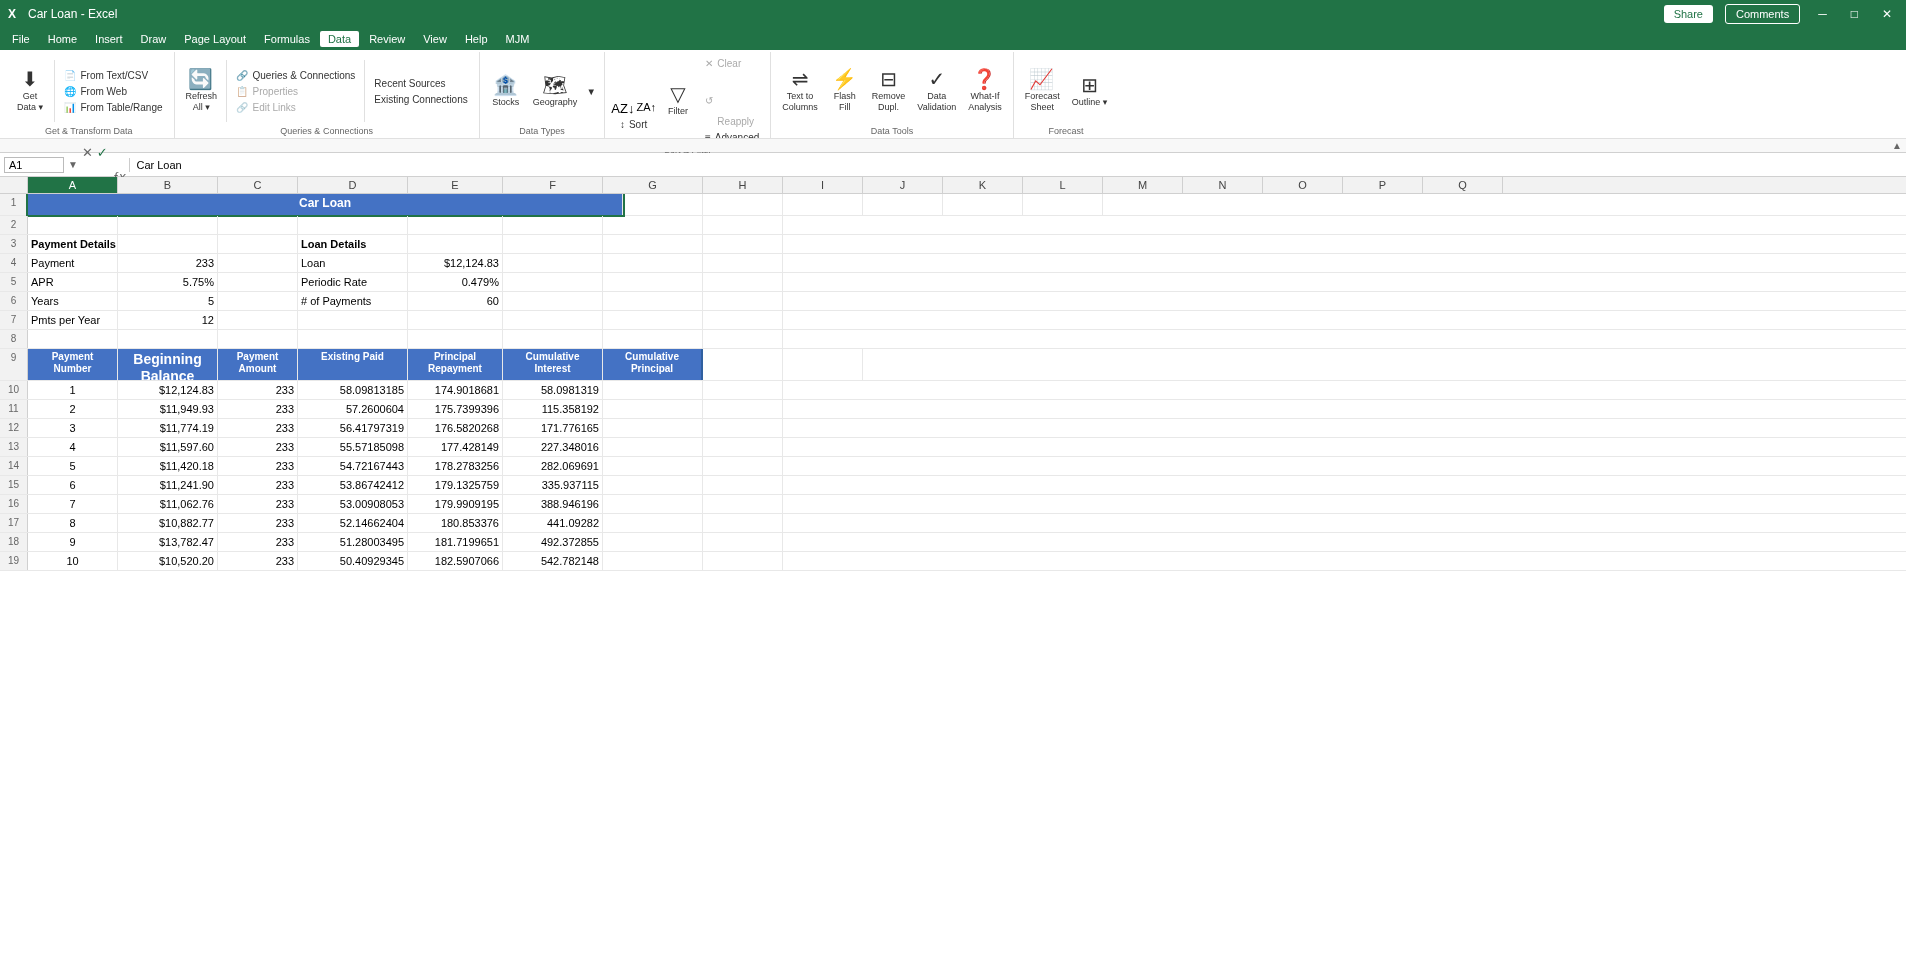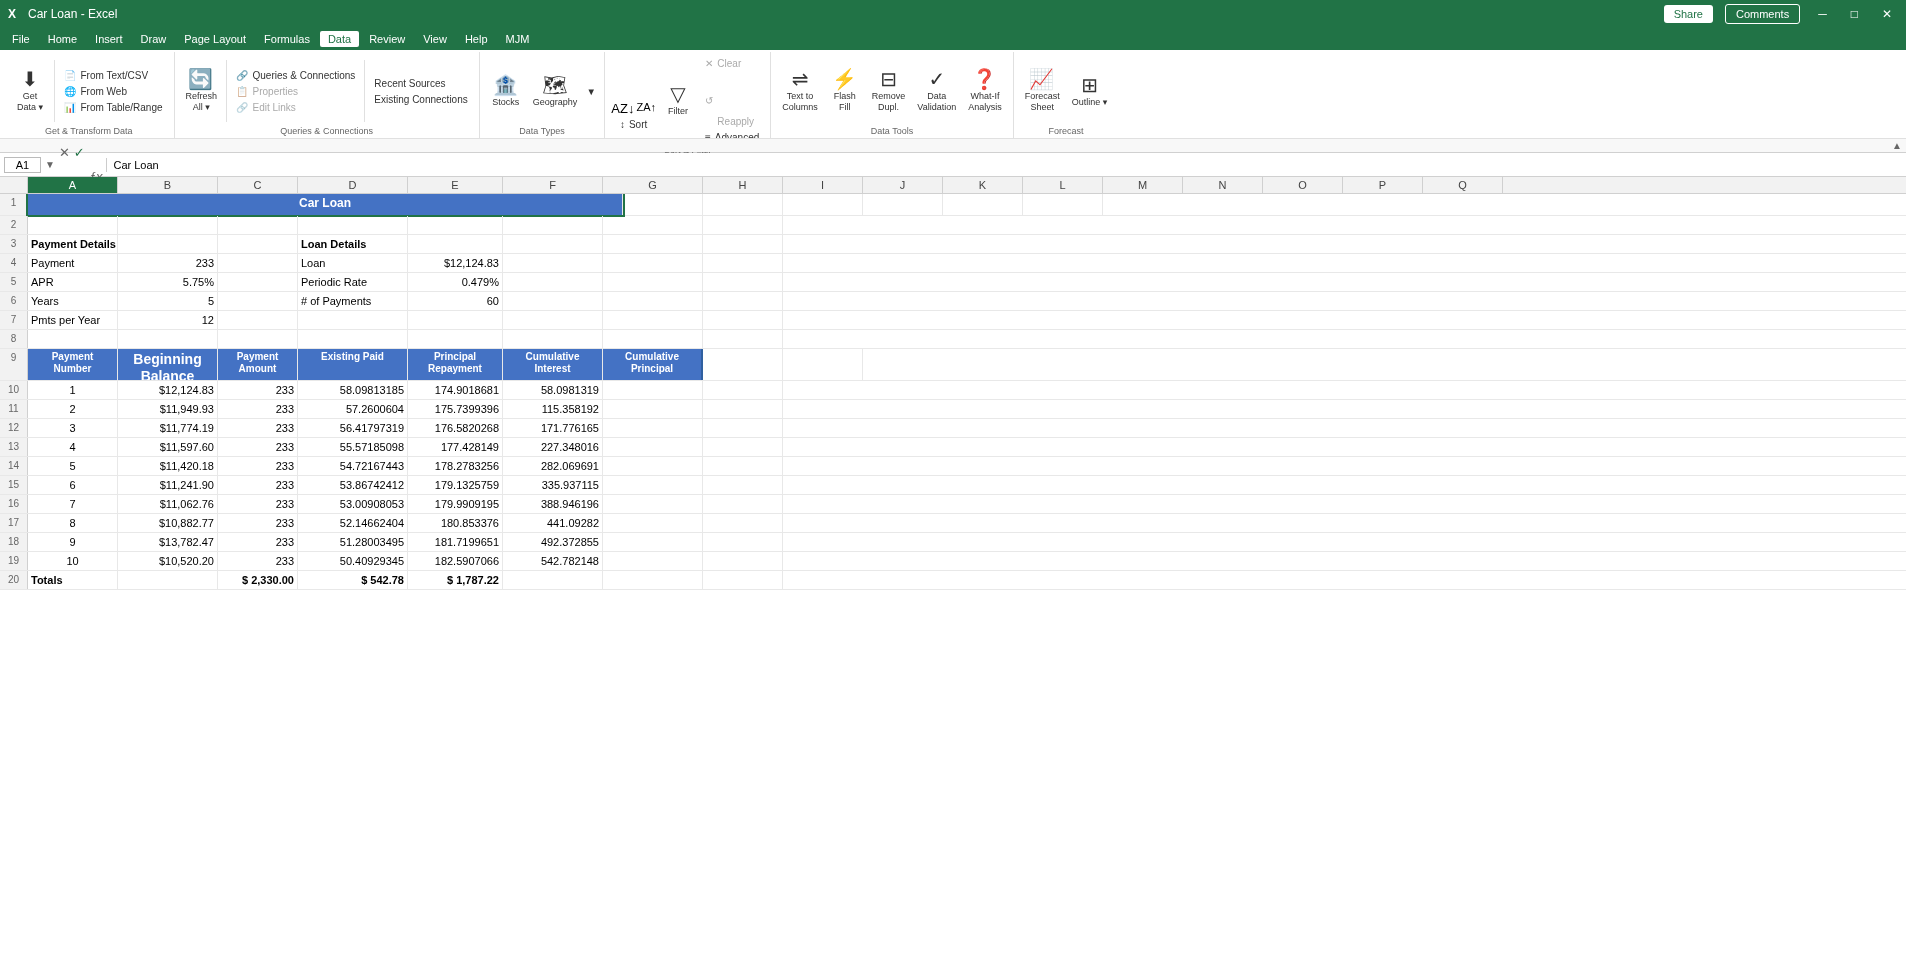--- a/index.html
+++ b/index.html
@@ -398,21 +398,21 @@
     </div>
 
   </div>
 
   <div style="display:flex;justify-content:flex-end;background:#f8f8f8;border-top:1px solid #e0e0e0;padding:1px 4px;">
     <span style="cursor:pointer;font-size:10px;color:#666;">▲</span>
   </div>
 </div>
 
 <div class="formula-bar">
-  <input class="cell-ref" value="A1" readonly="" style="width: 37px; font-size: 11px; border: 1px solid rgb(187, 187, 187); padding: 1px 4px; text-align: center;">
+  <input class="cell-ref" value="A1" readonly="" style="width: 60px; font-size: 11px; border: 1px solid rgb(187, 187, 187); padding: 1px 4px; text-align: left;">
   <span style="font-size:10px;cursor:pointer;color:#666;">▼</span>
   <div class="formula-icons">
     <span style="cursor:pointer;color:#666;">✕</span>
     <span style="cursor:pointer;color:#217346;">✓</span>
     <span style="cursor:pointer;font-style:italic;margin-top:24px;">ƒx</span>
   </div>
   <input class="formula-input" value="Car Loan" style="flex: 1 1 0%; border-top: none; border-right: none; border-bottom: none; border-image: initial; font-size: 11px; outline: none; border-left: 1px solid rgb(204, 204, 204); padding-left: 6px;">
 </div>
 
 <div style="display:flex;flex-direction:column;flex:1;overflow:hidden;">
@@ -661,26 +661,15 @@
       <div class="cell cell-A cell-center">10</div>
       <div class="cell cell-B cell-right">$10,520.20</div>
       <div class="cell cell-C cell-right">233</div>
       <div class="cell cell-D cell-right">50.40929345</div>
       <div class="cell cell-E cell-right">182.5907066</div>
       <div class="cell cell-F cell-right">542.782148</div>
       <div class="cell cell-G"></div>
       <div class="cell cell-H"></div>
     </div>
 
-    <div class="sheet-row">
-      <div class="row-num">20</div>
-      <div class="cell cell-A cell-bold">Totals</div>
-      <div class="cell cell-B"></div>
-      <div class="cell cell-C cell-right cell-bold">$  2,330.00</div>
-      <div class="cell cell-D cell-right cell-bold">$     542.78</div>
-      <div class="cell cell-E cell-right cell-bold">$  1,787.22</div>
-      <div class="cell cell-F"></div>
-      <div class="cell cell-G"></div>
-      <div class="cell cell-H"></div>
-    </div>
 
   </div>
 </div>
 
 </body></html>

